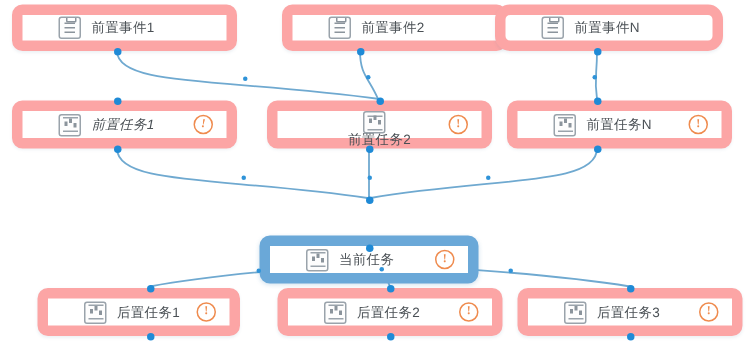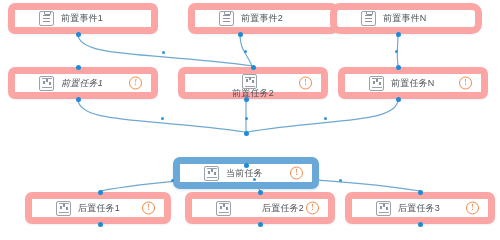--- a/index.html
+++ b/index.html
@@ -138,26 +138,26 @@
       <div class="node" style="left: 338px; top: 67px; width: 150px; height: 32px;">
         <span class="nicon task"></span>
         <span class="nlabel">前置任务N</span>
         <span class="warn">!</span>
       </div>
       <div class="node current" style="left: 173px; top: 133px; width: 146px; height: 32px;">
         <span class="nicon task"></span>
         <span class="nlabel">当前任务</span>
         <span class="warn">!</span>
       </div>
-      <div class="node" style="left: 25px; top: 192px; width: 146px; height: 32px;">
+      <div class="node" style="left: 25px; top: 192px; width: 135px; height: 32px;">
         <span class="nicon task"></span>
         <span class="nlabel">后置任务1</span>
         <span class="warn">!</span>
       </div>
-      <div class="node" style="left: 185px; top: 192px; width: 150px; height: 32px; justify-content: space-between;">
+      <div class="node" style="left: 185px; top: 192px; width: 150px; height: 32px;">
         <span class="nicon task"></span>
         <span class="nlabel">后置任务2</span>
         <span class="warn">!</span>
       </div>
       <div class="node" style="left: 345px; top: 192px; width: 150px; height: 32px;">
         <span class="nicon task"></span>
         <span class="nlabel">后置任务3</span>
         <span class="warn">!</span>
       </div>
     </div>

